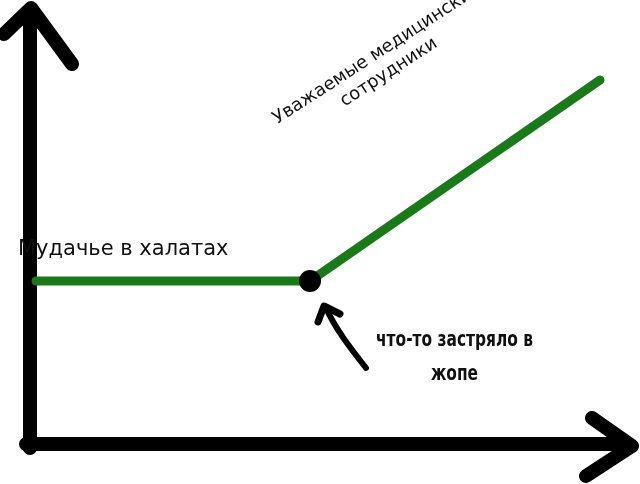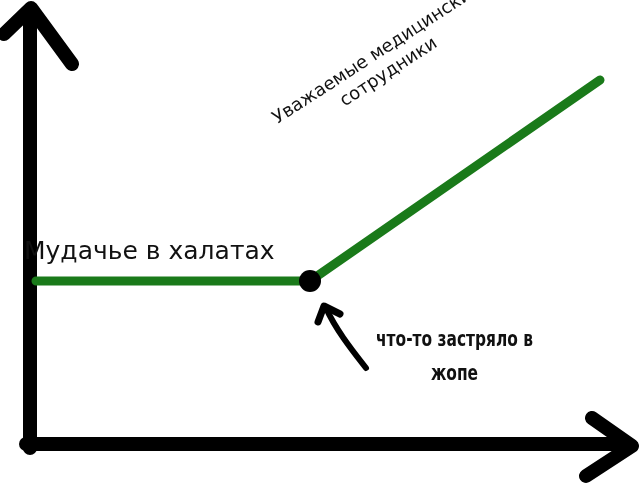--- a/index.html
+++ b/index.html
@@ -1,19 +1,19 @@
 <!DOCTYPE html>
 <html><head>
 <meta charset="utf-8">
 <style>
   html, body { margin:0; padding:0; background:#ffffff; }
   body { width:640px; height:484px; overflow:hidden; position:relative; font-family:"Liberation Sans", sans-serif; }
   #chart { position:absolute; left:0; top:0; width:640px; height:484px; }
   .lbl { position:absolute; color:#111; white-space:nowrap; }
-  #lbl-left { left:24px; top:236px; font-size:25px; font-family:"DejaVu Sans", sans-serif; }
+  #lbl-left { left:18px; top:236px; font-size:21px; font-family:"DejaVu Sans", sans-serif; }
   #lbl-diag { left:268px; top:110px; transform-origin:0 0; transform:rotate(-33deg); font-size:18px; font-family:"DejaVu Sans", sans-serif; text-align:center; line-height:22px; }
   #lbl-annot { left:376px; top:322px; font-size:22px; font-family:"DejaVu Sans Condensed","DejaVu Sans", sans-serif; font-weight:bold; transform:scaleX(0.78); transform-origin:0 0; line-height:34px; text-align:center; }
 </style>
 </head>
 <body>
 
 <svg id="chart" viewBox="0 0 640 484" xmlns="http://www.w3.org/2000/svg">
 
   <path d="M30 448 L30 10" stroke="#000" stroke-width="14" fill="none" stroke-linecap="round"></path>
   <path d="M4 34 L31 8 L72 64" stroke="#000" stroke-width="14" fill="none" stroke-linecap="round" stroke-linejoin="round"></path>

